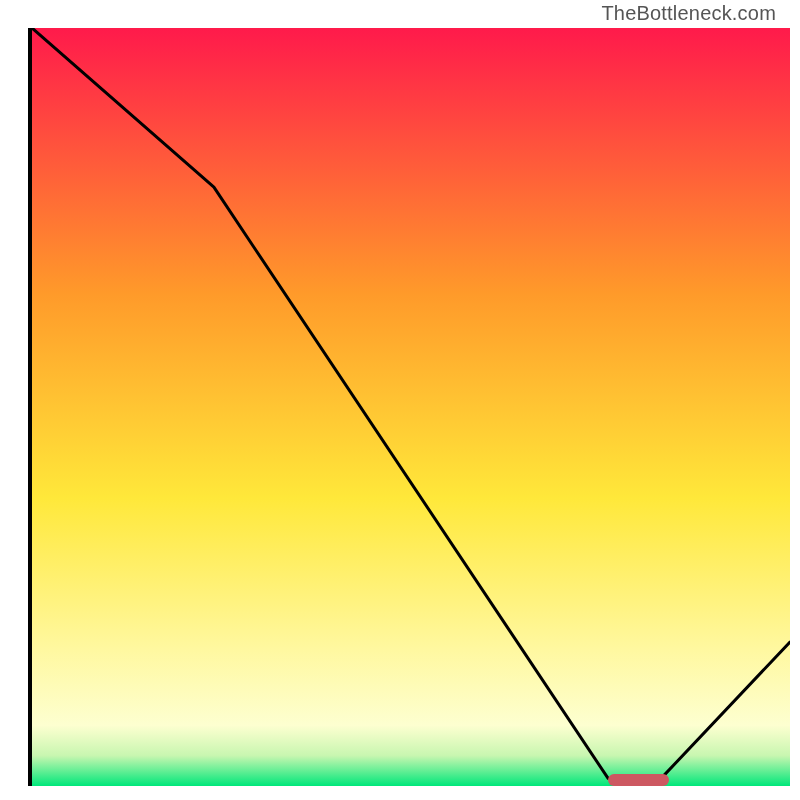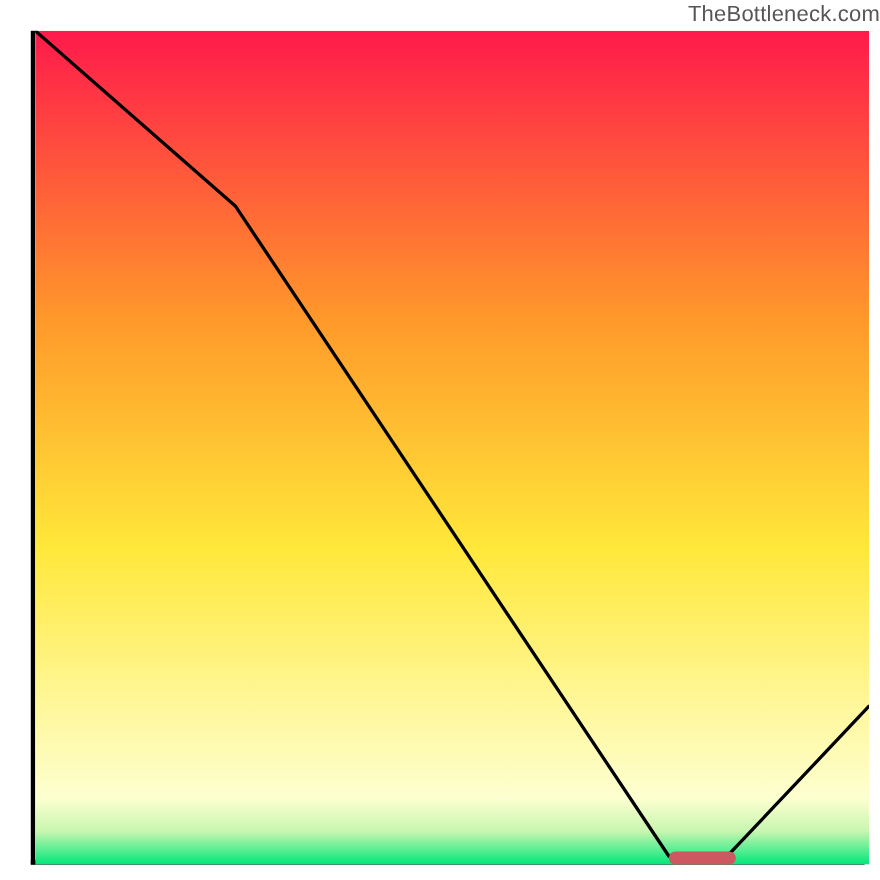--- a/index.html
+++ b/index.html
@@ -6,21 +6,21 @@
   body {
     width: 800px;
     height: 800px;
     background: #fff;
     position: relative;
     font-family: Arial, sans-serif;
   }
   .watermark {
     position: absolute;
     top: 2px;
-    right: 0;
+    right: 24px;
     font-size: 20px;
     color: #555;
     font-weight: 500;
     letter-spacing: 0.2px;
   }
   .plot-area {
     position: absolute;
     left: 28px;
     top: 28px;
     width: 758px;

